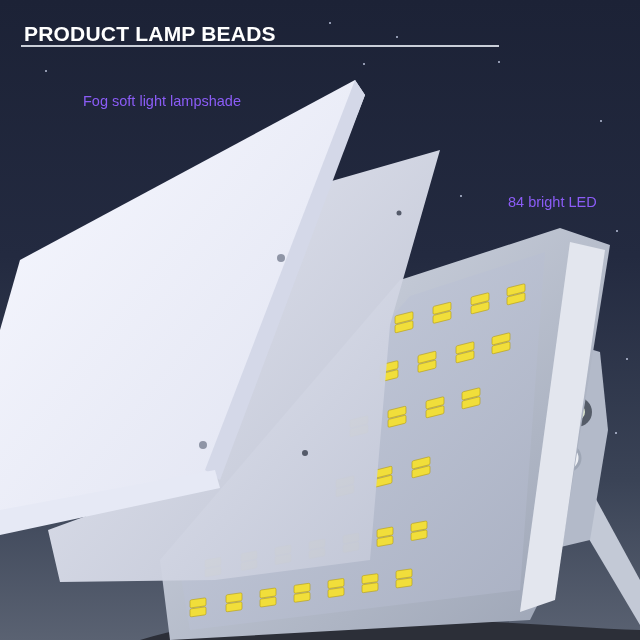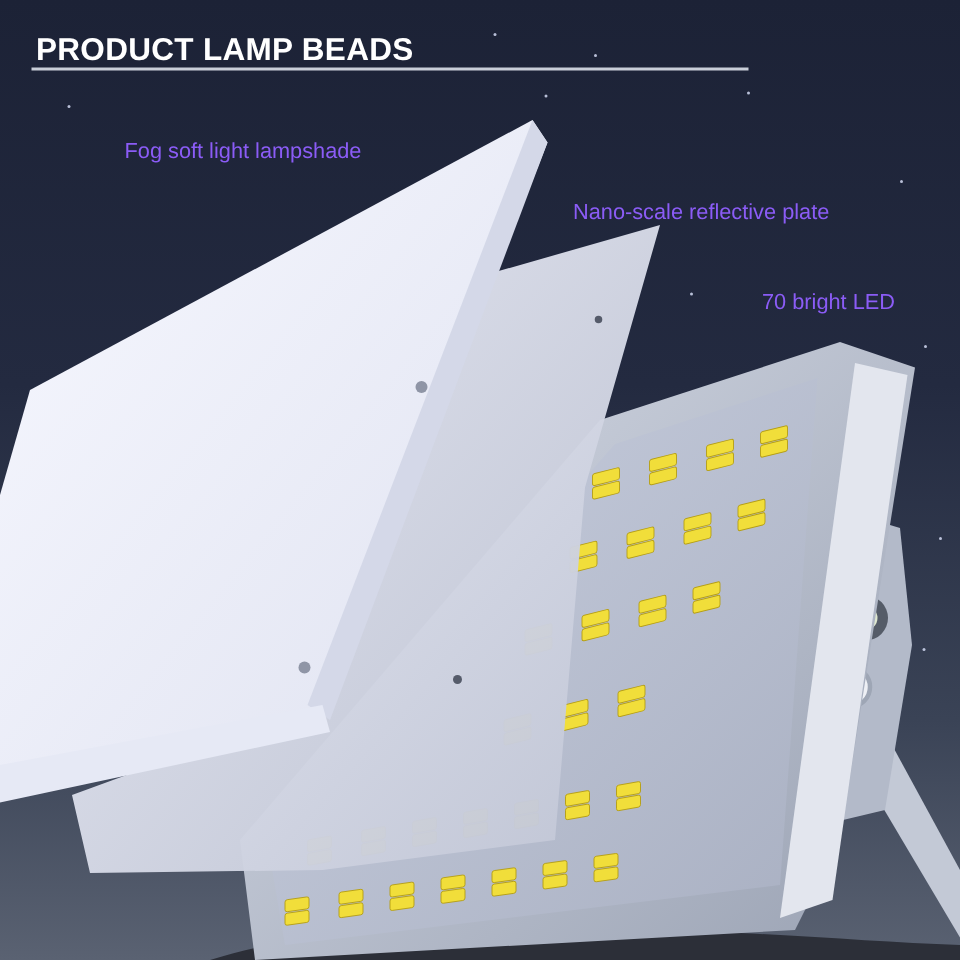--- a/index.html
+++ b/index.html
@@ -147,15 +147,14 @@
     <polygon points="355,80 365,95 220,480 205,470" fill="#d4d8e8"></polygon>
     <polygon points="0,510 215,470 220,488 0,535" fill="#e6e9f5"></polygon>
     <circle cx="281" cy="258" r="4" fill="#8f95a6"></circle>
     <circle cx="203" cy="445" r="4" fill="#8f95a6"></circle>
   </svg>
 
   <div class="title">PRODUCT LAMP BEADS</div>
   <div class="title-rule"></div>
 
   <div class="label" style="left:83px;top:93px">Fog soft light lampshade</div>
-  <div class="label" style="left:382px;top:134px">Nano-scale reflective plate</div>
-  <div class="label" style="left:508px;top:194px">70 bright LED</div>
+  <div class="label" style="left:508px;top:194px">84 bright LED</div>
 </div>
 
 </body></html>

